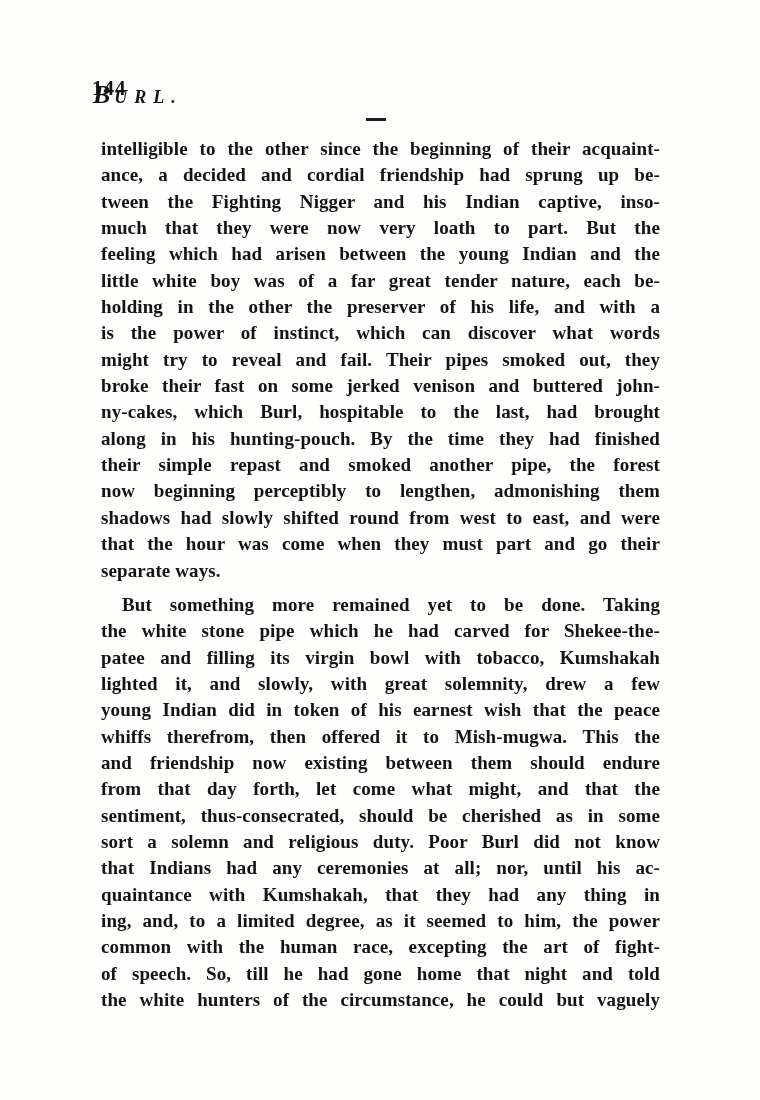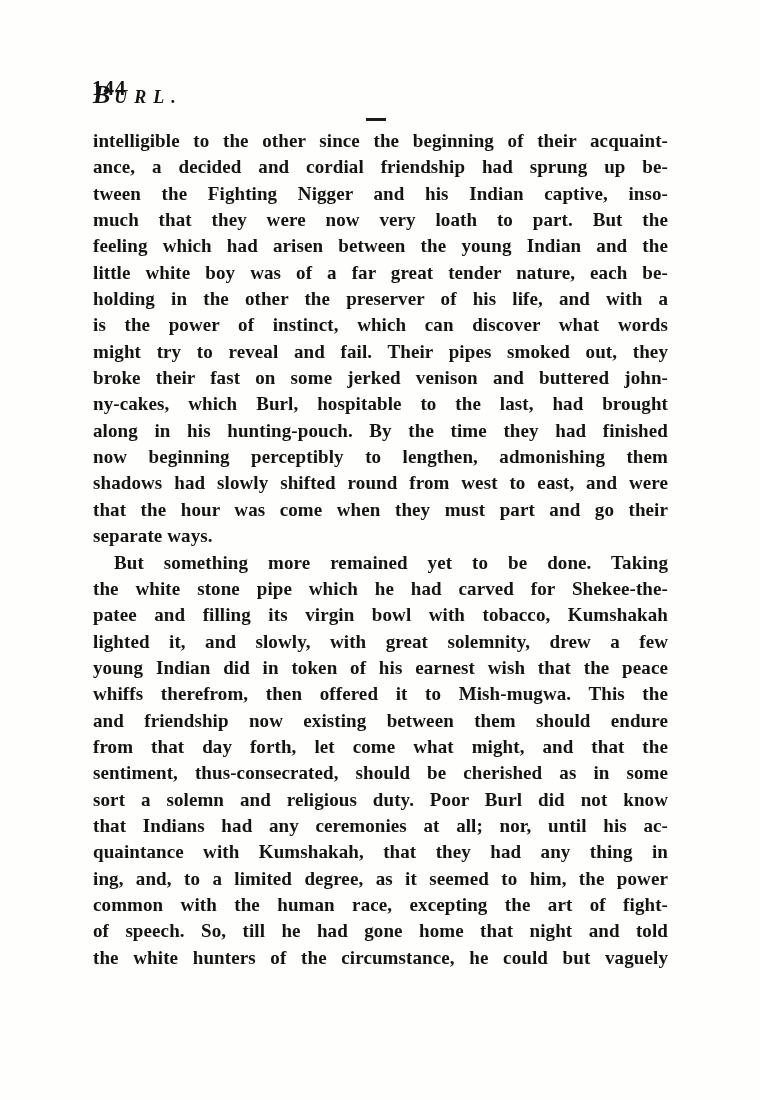--- a/index.html
+++ b/index.html
@@ -50,21 +50,21 @@
     height: 3px;
     background: #1c1c1c;
   }
   .text-block {
     position: absolute;
     top: 128px;
     left: 93px;
     width: 575px;
   }
   .paragraph {
-    margin: 0;
+    margin: 8px;
   }
   .line {
     font-size: 19px;
     line-height: 26.35px;
     font-weight: bold;
     text-align: justify;
     text-align-last: justify;
     letter-spacing: 0.1px;
     white-space: normal;
     overflow: hidden;
@@ -97,20 +97,21 @@
         <div class="line">tween the Fighting Nigger and his Indian captive, inso-</div>
         <div class="line">much that they were now very loath to part.  But the</div>
         <div class="line">feeling which had arisen between the young Indian and the</div>
         <div class="line">little white boy was of a far great tender nature, each be-</div>
         <div class="line">holding in the other the preserver of his life, and with a</div>
         <div class="line">is the power of instinct, which can discover what words</div>
         <div class="line">might try to reveal and fail.  Their pipes smoked out, they</div>
         <div class="line">broke their fast on some jerked venison and buttered john-</div>
         <div class="line">ny-cakes, which Burl, hospitable to the last, had brought</div>
         <div class="line">along in his hunting-pouch.  By the time they had finished</div>
+        <div class="line">their simple repast and smoked another pipe, the forest</div>
         <div class="line">now beginning perceptibly to lengthen, admonishing them</div>
         <div class="line">shadows had slowly shifted round from west to east, and were</div>
         <div class="line">that the hour was come when they must part and go their</div>
         <div class="line no-just">separate ways.</div>
       </div>
       <div class="paragraph indented">
         <div class="line">But something more remained yet to be done.  Taking</div>
         <div class="line">the white stone pipe which he had carved for Shekee-the-</div>
         <div class="line">patee and filling its virgin bowl with tobacco, Kumshakah</div>
         <div class="line">lighted it, and slowly, with great solemnity, drew a few</div>

